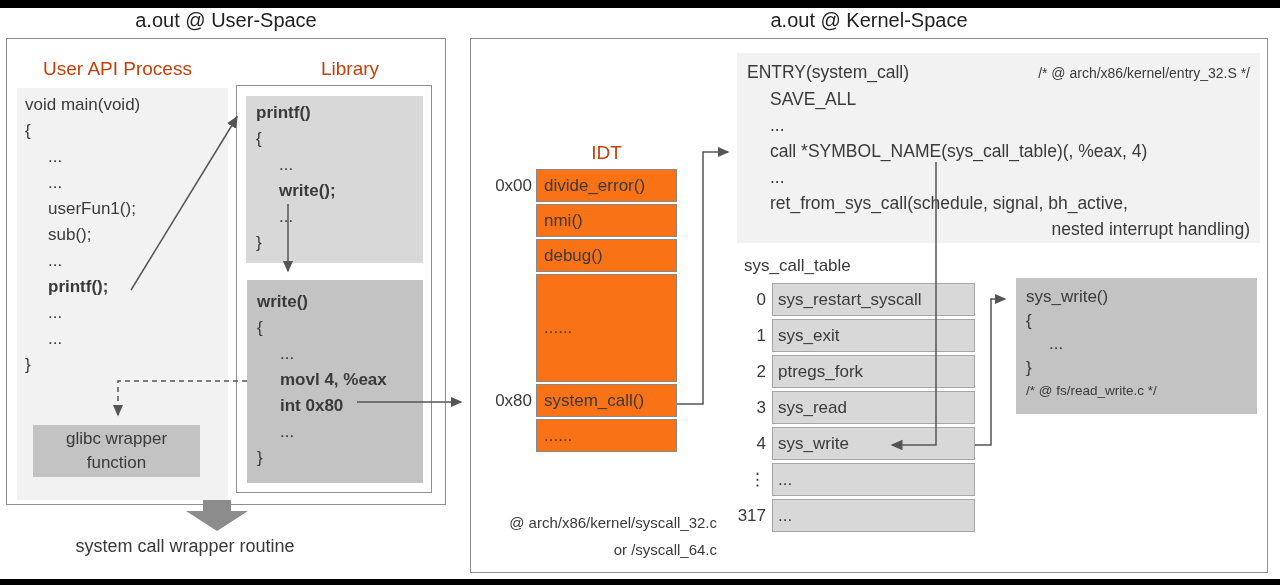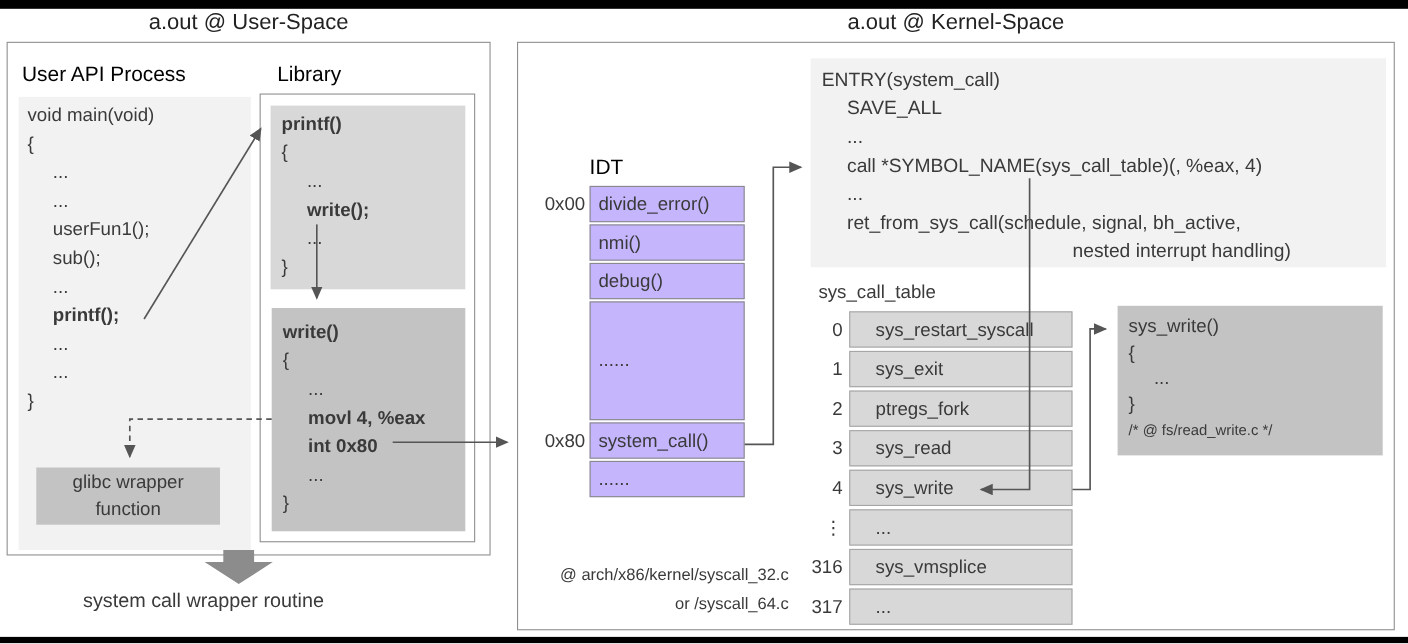--- a/index.html
+++ b/index.html
@@ -5,49 +5,49 @@
   :root{
     --block-light:#f2f2f2; --block-mid:#d8d8d8; --block-dark:#c3c3c3;
     --line:#555555; --arrow-big:#8c8c8c; --border:#8f8f8f; --cellb:#8a8a8a; --text:#3a3a3a;
   }
   html,body{margin:0;padding:0;background:#fff;}
   #stage{position:relative;width:1280px;height:585px;background:#fff;overflow:hidden;
          font-family:"Liberation Sans",sans-serif;color:var(--text);}
   .abs{position:absolute;}
   .bar{position:absolute;left:0;width:1280px;background:#000;}
   .title{font-size:20px;text-align:center;color:#222;}
-  .boxlabel{font-size:19px;text-align:left;color:#000000;}
+  .boxlabel{font-size:19px;text-align:center;color:#c2410c;}
   .box{position:absolute;border:1.5px solid var(--border);background:#fff;box-sizing:border-box;}
   .blk{position:absolute;box-sizing:border-box;font-size:17px;}
   .blk .cl{line-height:26px;white-space:pre;}
   .b{font-weight:bold;}
   .ind1{padding-left:23px;}
-  .ind2{padding-left:228px;}
+  .ind2{padding-left:228px;text-align:right;}
   .light{background:var(--block-light);}
   .mid{background:var(--block-mid);}
   .dark{background:var(--block-dark);}
   .glibc{display:flex;flex-direction:column;justify-content:center;align-items:center;
          font-size:17px;line-height:24px;background:var(--block-dark);}
   .entry-l1{display:flex;justify-content:space-between;align-items:baseline;line-height:26px;white-space:pre;}
   .entry-comment{font-size:14px;}
   .sw .cl{line-height:23.5px;}
   .small{font-size:13.5px;}
   
   .idt-row{display:flex;align-items:stretch;margin-bottom:2px;}
   .idt-label{width:68px;text-align:right;padding-right:4px;font-size:17px;
              display:flex;align-items:center;justify-content:flex-end;}
-  .idt-cell{width:141px;box-sizing:border-box;border:1px solid var(--cellb);background:#c4b5fd;
+  .idt-cell{width:141px;box-sizing:border-box;border:1px solid var(--cellb);background:#f97316;
             font-size:17px;padding-left:7px;height:33px;display:flex;align-items:center;white-space:pre;}
   .idt-row.tall .idt-cell{height:108px;}
   
   .sct-row{display:flex;align-items:stretch;margin-bottom:3px;}
   .sct-index{width:40px;text-align:right;padding-right:6px;font-size:17px;
              display:flex;align-items:center;justify-content:flex-end;}
   .sct-cell{width:203px;box-sizing:border-box;border:1px solid #a6a6a6;background:var(--block-mid);
-            font-size:17px;padding-left:23px;height:33px;display:flex;align-items:center;white-space:pre;}
+            font-size:17px;padding-left:5px;height:33px;display:flex;align-items:center;white-space:pre;}
   .note{font-size:15px;line-height:27px;text-align:right;}
   svg.overlay{position:absolute;left:0;top:0;pointer-events:none;}
   .arrow{stroke:var(--line);stroke-width:1.5;fill:none;}
   .arrow.dashed{stroke-dasharray:5 4;}
 </style>
 </head>
 <body>
 
 <div id="stage">
 
@@ -102,20 +102,21 @@
       <div class="cl">}</div>
     </div>
 
   <div class="abs" style="left:55px;top:536px;width:260px;text-align:center;font-size:18px;">system call wrapper routine</div>
 
   <div class="box" style="left:470px;top:38px;width:798px;height:535px;"></div>
 
   <div class="blk light" style="left:737px;top:53px;width:523px;height:190px;padding:6px 10px;font-size:17.5px;">
     <div class="entry-l1">
       <span>ENTRY(system_call)</span>
+      <span class="entry-comment">/* @ arch/x86/kernel/entry_32.S */</span>
     </div>
     <div>
         <div class="cl ind1">SAVE_ALL</div>
         <div class="cl ind1">...</div>
         <div class="cl ind1">call *SYMBOL_NAME(sys_call_table)(, %eax, 4)</div>
         <div class="cl ind1">...</div>
         <div class="cl ind1">ret_from_sys_call(schedule, signal, bh_active,</div>
         <div class="cl ind2">nested interrupt handling)</div>
       </div>
   </div>
@@ -166,24 +167,20 @@
         <div class="sct-index">3</div>
         <div class="sct-cell">sys_read</div>
       </div>
       <div class="sct-row">
         <div class="sct-index">4</div>
         <div class="sct-cell">sys_write</div>
       </div>
       <div class="sct-row">
         <div class="sct-index">⋮</div>
         <div class="sct-cell">...</div>
-      </div>
-      <div class="sct-row">
-        <div class="sct-index">316</div>
-        <div class="sct-cell">sys_vmsplice</div>
       </div>
       <div class="sct-row">
         <div class="sct-index">317</div>
         <div class="sct-cell">...</div>
       </div>
     </div>
 
   <div class="blk dark sw" style="left:1016px;top:278px;width:241px;height:136px;padding:7px 10px;">
       <div class="cl">sys_write()</div>
       <div class="cl">{</div>

